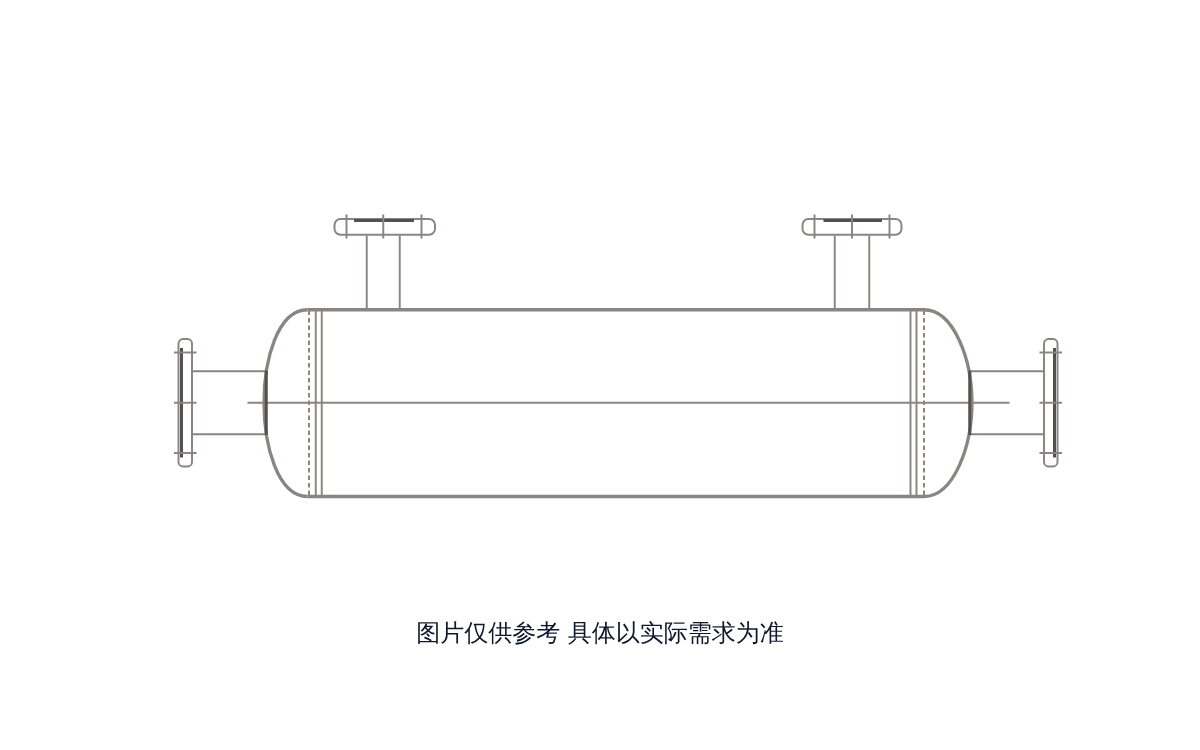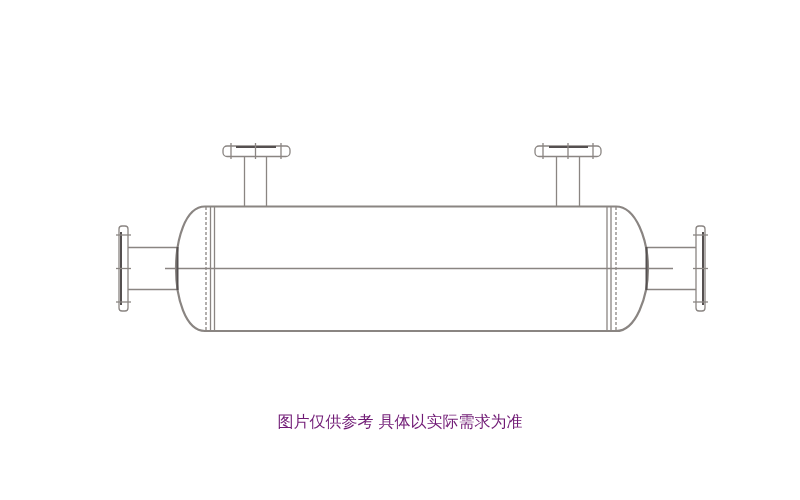--- a/index.html
+++ b/index.html
@@ -1,20 +1,20 @@
 <!DOCTYPE html>
 <html><head>
   <meta charset="utf-8">
   <style>
     html, body { margin: 0; padding: 0; background: #ffffff; }
     body { width: 800px; height: 500px; position: relative; overflow: hidden; font-family: "DejaVu Sans", sans-serif; }
     #drawing { position: absolute; left: 0; top: 0; width: 800px; height: 500px; }
     .caption {
       position: absolute; left: 0; width: 800px; top: 412px;
-      text-align: center; font-size: 16px; color: #701a75; letter-spacing: 0px;
+      text-align: center; font-size: 16px; color: #0f172a; letter-spacing: 0px;
       font-family: "DejaVu Sans", sans-serif;
     }
     .stroke { fill: none; stroke: #8a8582; stroke-width: 1.3; }
     .stroke-heavy { fill: none; stroke: #8a8582; stroke-width: 2.2; }
     .dark { fill: none; stroke: #555050; stroke-width: 2; }
     .dashed { fill: none; stroke: #8a8582; stroke-width: 1.3; stroke-dasharray: 3 2; }
   </style>
 </head>
 <body>
 

